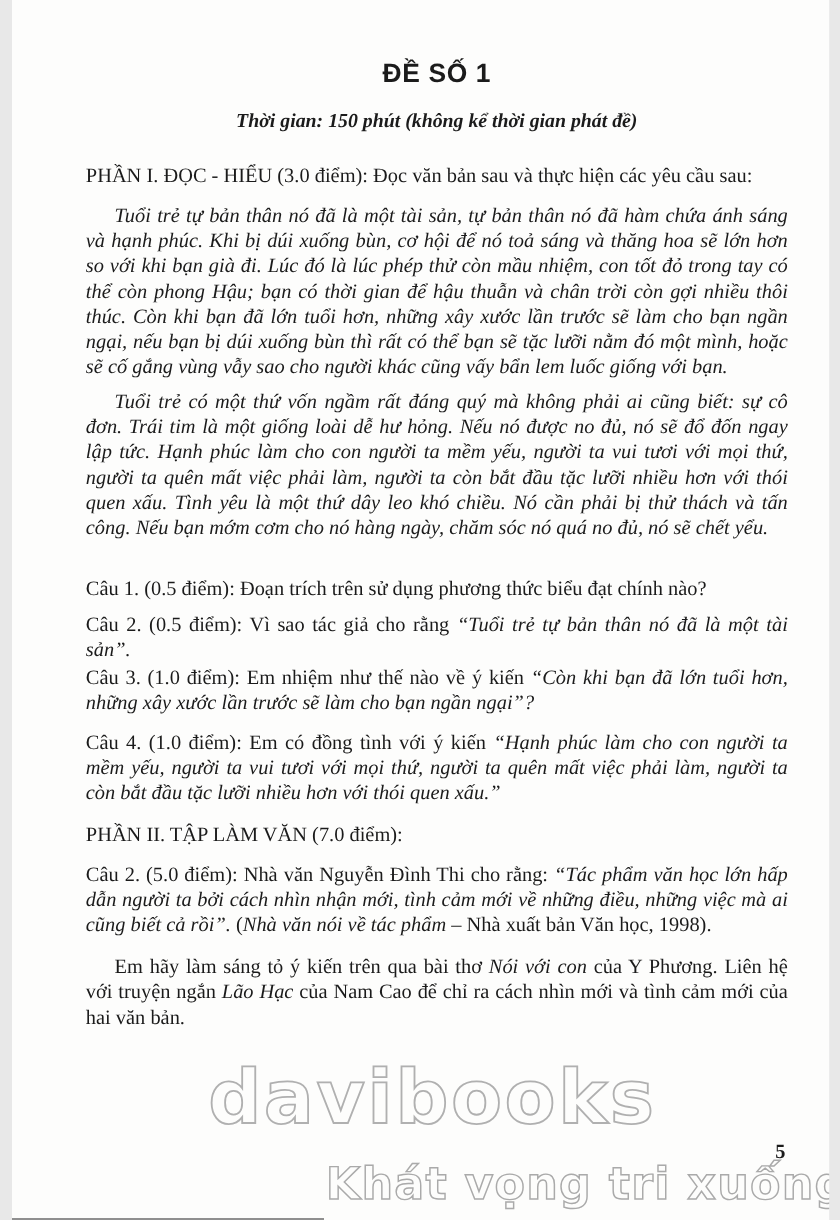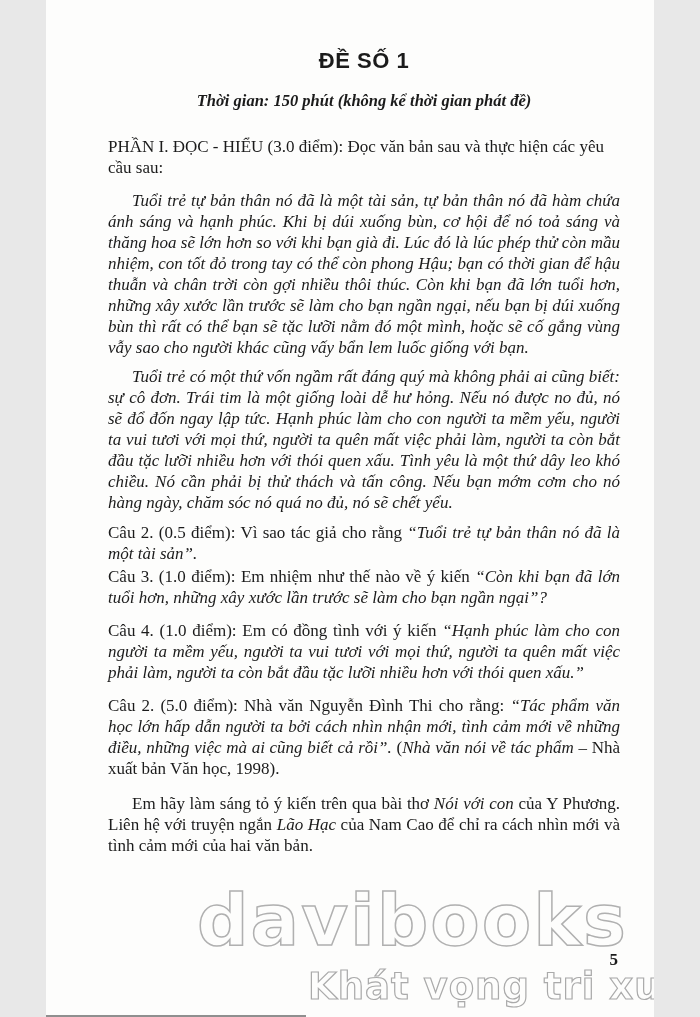--- a/index.html
+++ b/index.html
@@ -1,18 +1,18 @@
 <!DOCTYPE html>
 <html lang="vi"><head>
 <meta charset="utf-8">
 <style>
   html,body{margin:0;padding:0;background:#e8e8e8;}
   .page{
     position:relative;
-    width:608px;height:1017px;
+    width:681px;height:1017px;
     margin:0 auto;
     background:#fdfdfc;
     overflow:hidden;
     font-family:"Liberation Serif", serif;
     color:#1b1b1b;
     box-sizing:border-box;
     padding:48px 34px 0 62px;
   }
   
   .doc-title{
@@ -67,21 +67,21 @@
   .wm{
     position:absolute;
     font-family:"DejaVu Sans", sans-serif;
     font-weight:700;
     color:transparent;
     -webkit-text-stroke:1.5px #b0b0b0;
     pointer-events:none;
     white-space:nowrap;
     line-height:1;
   }
-  .wm-1{left:151px;top:884px;font-size:72px;letter-spacing:2px;}
+  .wm-1{left:164px;top:884px;font-size:62px;letter-spacing:2px;}
   .wm-2{left:262px;top:968px;font-size:37px;letter-spacing:1px;-webkit-text-stroke:1.2px #aaaaaa;}
   
   .scan-artifact{
     position:absolute;
     left:0;bottom:0;
     width:260px;height:2px;
     background:#555;
     opacity:.65;
   }
 </style>
@@ -93,24 +93,26 @@
   <h1 class="doc-title">ĐỀ SỐ 1</h1>
 
   <p class="doc-subtitle">Thời gian: 150 phút (không kể thời gian phát đề)</p>
 
   <p class="section-heading"><span class="seg-bold">PHẦN I. ĐỌC - HIỂU (3.0 điểm): </span><span class="seg-normal">Đọc văn bản sau và thực hiện các yêu cầu sau:</span></p>
 
   <p class="passage-p">Tuổi trẻ tự bản thân nó đã là một tài sản, tự bản thân nó đã hàm chứa ánh sáng và hạnh phúc. Khi bị dúi xuống bùn, cơ hội để nó toả sáng và thăng hoa sẽ lớn hơn so với khi bạn già đi. Lúc đó là lúc phép thử còn mầu nhiệm, con tốt đỏ trong tay có thể còn phong Hậu; bạn có thời gian để hậu thuẫn và chân trời còn gợi nhiều thôi thúc. Còn khi bạn đã lớn tuổi hơn, những xây xước lần trước sẽ làm cho bạn ngần ngại, nếu bạn bị dúi xuống bùn thì rất có thể bạn sẽ tặc lưỡi nằm đó một mình, hoặc sẽ cố gắng vùng vẫy sao cho người khác cũng vấy bẩn lem luốc giống với bạn.</p>
   <p class="passage-p second">Tuổi trẻ có một thứ vốn ngầm rất đáng quý mà không phải ai cũng biết: sự cô đơn. Trái tim là một giống loài dễ hư hỏng. Nếu nó được no đủ, nó sẽ đổ đốn ngay lập tức. Hạnh phúc làm cho con người ta mềm yếu, người ta vui tươi với mọi thứ, người ta quên mất việc phải làm, người ta còn bắt đầu tặc lưỡi nhiều hơn với thói quen xấu. Tình yêu là một thứ dây leo khó chiều. Nó cần phải bị thử thách và tấn công. Nếu bạn mớm cơm cho nó hàng ngày, chăm sóc nó quá no đủ, nó sẽ chết yểu.</p>
 
 
+  <p class="question q1"><span class="seg-bold">Câu 1. (0.5 điểm): </span><span class="seg-normal">Đoạn trích trên sử dụng phương thức biểu đạt chính nào?</span></p>
   <p class="question q2"><span class="seg-bold">Câu 2. (0.5 điểm): </span><span class="seg-normal">Vì sao tác giả cho rằng </span><span class="seg-italic">“Tuổi trẻ tự bản thân nó đã là một tài sản”.</span></p>
   <p class="question q3"><span class="seg-bold">Câu 3. (1.0 điểm): </span><span class="seg-normal">Em nhiệm như thế nào về ý kiến </span><span class="seg-italic">“Còn khi bạn đã lớn tuổi hơn, những xây xước lần trước sẽ làm cho bạn ngần ngại”?</span></p>
   <p class="question q4"><span class="seg-bold">Câu 4. (1.0 điểm): </span><span class="seg-normal">Em có đồng tình với ý kiến </span><span class="seg-italic">“Hạnh phúc làm cho con người ta mềm yếu, người ta vui tươi với mọi thứ, người ta quên mất việc phải làm, người ta còn bắt đầu tặc lưỡi nhiều hơn với thói quen xấu.”</span></p>
 
+  <p class="section-heading part2-heading"><span class="seg-bold">PHẦN II. TẬP LÀM VĂN (7.0 điểm):</span></p>
 
   <p class="question tlv"><span class="seg-bold">Câu 2. (5.0 điểm): </span><span class="seg-normal">Nhà văn Nguyễn Đình Thi cho rằng: </span><span class="seg-italic">“Tác phẩm văn học lớn hấp dẫn người ta bởi cách nhìn nhận mới, tình cảm mới về những điều, những việc mà ai cũng biết cả rồi”.</span><span class="seg-normal"> (</span><span class="seg-italic">Nhà văn nói về tác phẩm</span><span class="seg-normal"> – Nhà xuất bản Văn học, 1998).</span></p>
 
   <p class="closing"><span class="seg-normal">Em hãy làm sáng tỏ ý kiến trên qua bài thơ </span><span class="seg-italic">Nói với con</span><span class="seg-normal"> của Y Phương. Liên hệ với truyện ngắn </span><span class="seg-italic">Lão Hạc</span><span class="seg-normal"> của Nam Cao để chỉ ra cách nhìn mới và tình cảm mới của hai văn bản.</span></p>
 
   <div class="page-number">5</div>
 
   <div class="wm wm-1">davibooks</div>
   <div class="wm wm-2">Khát vọng tri xuống</div>
 

